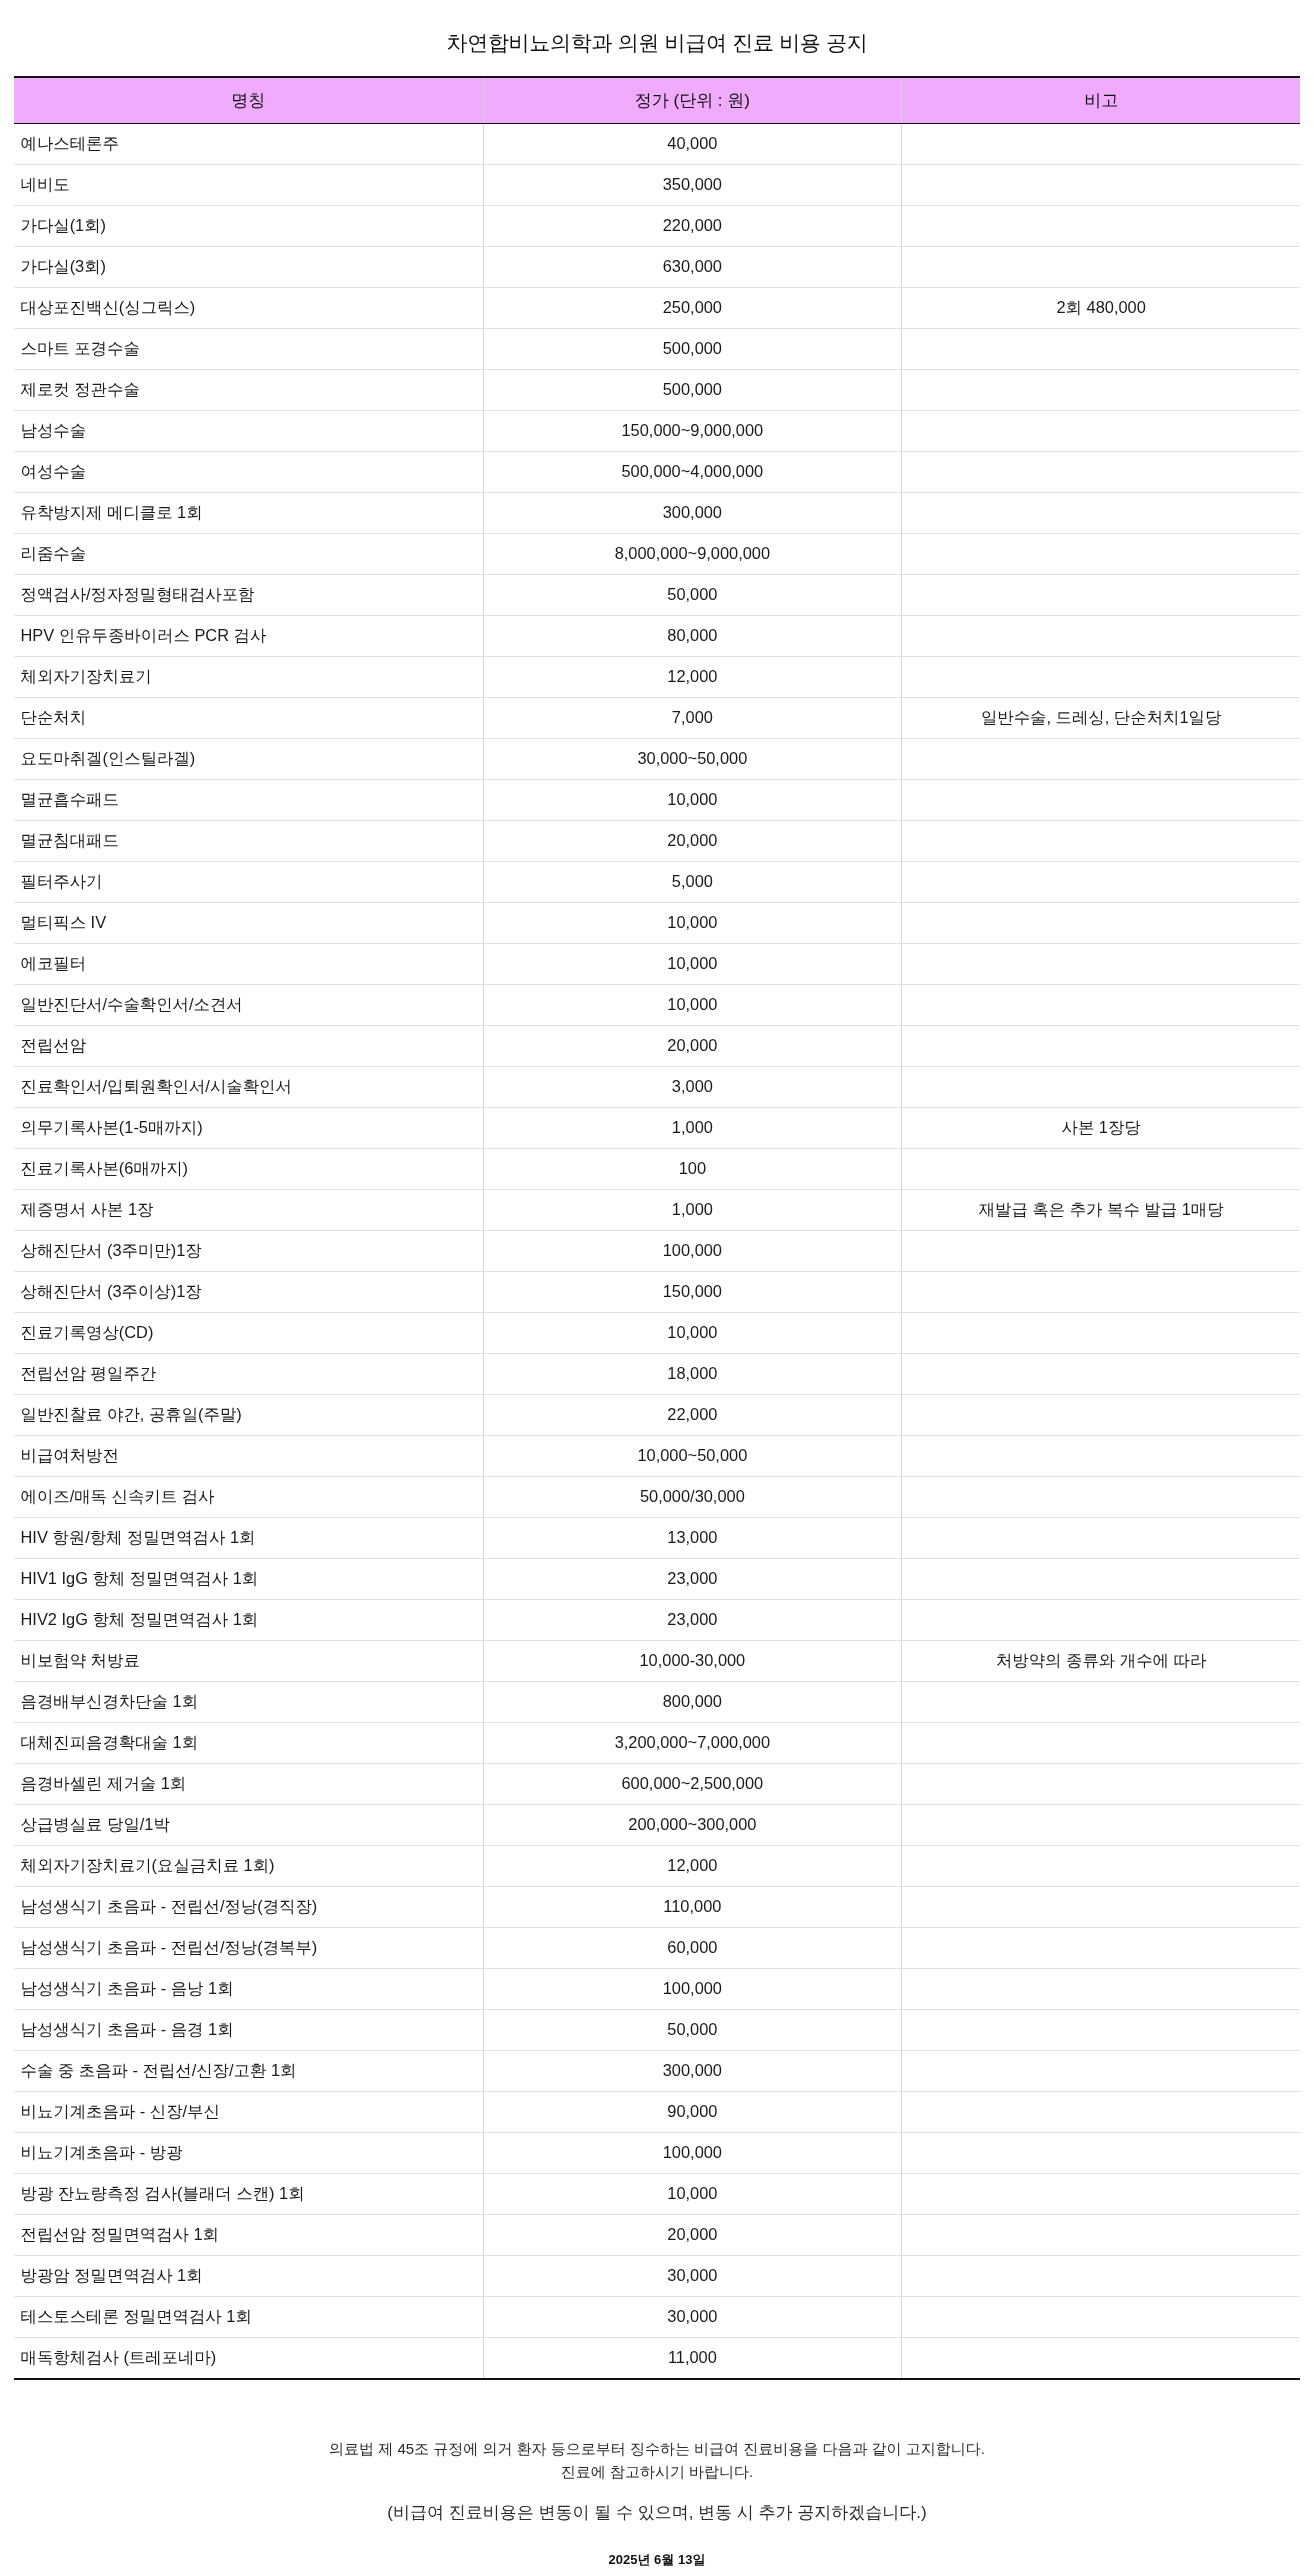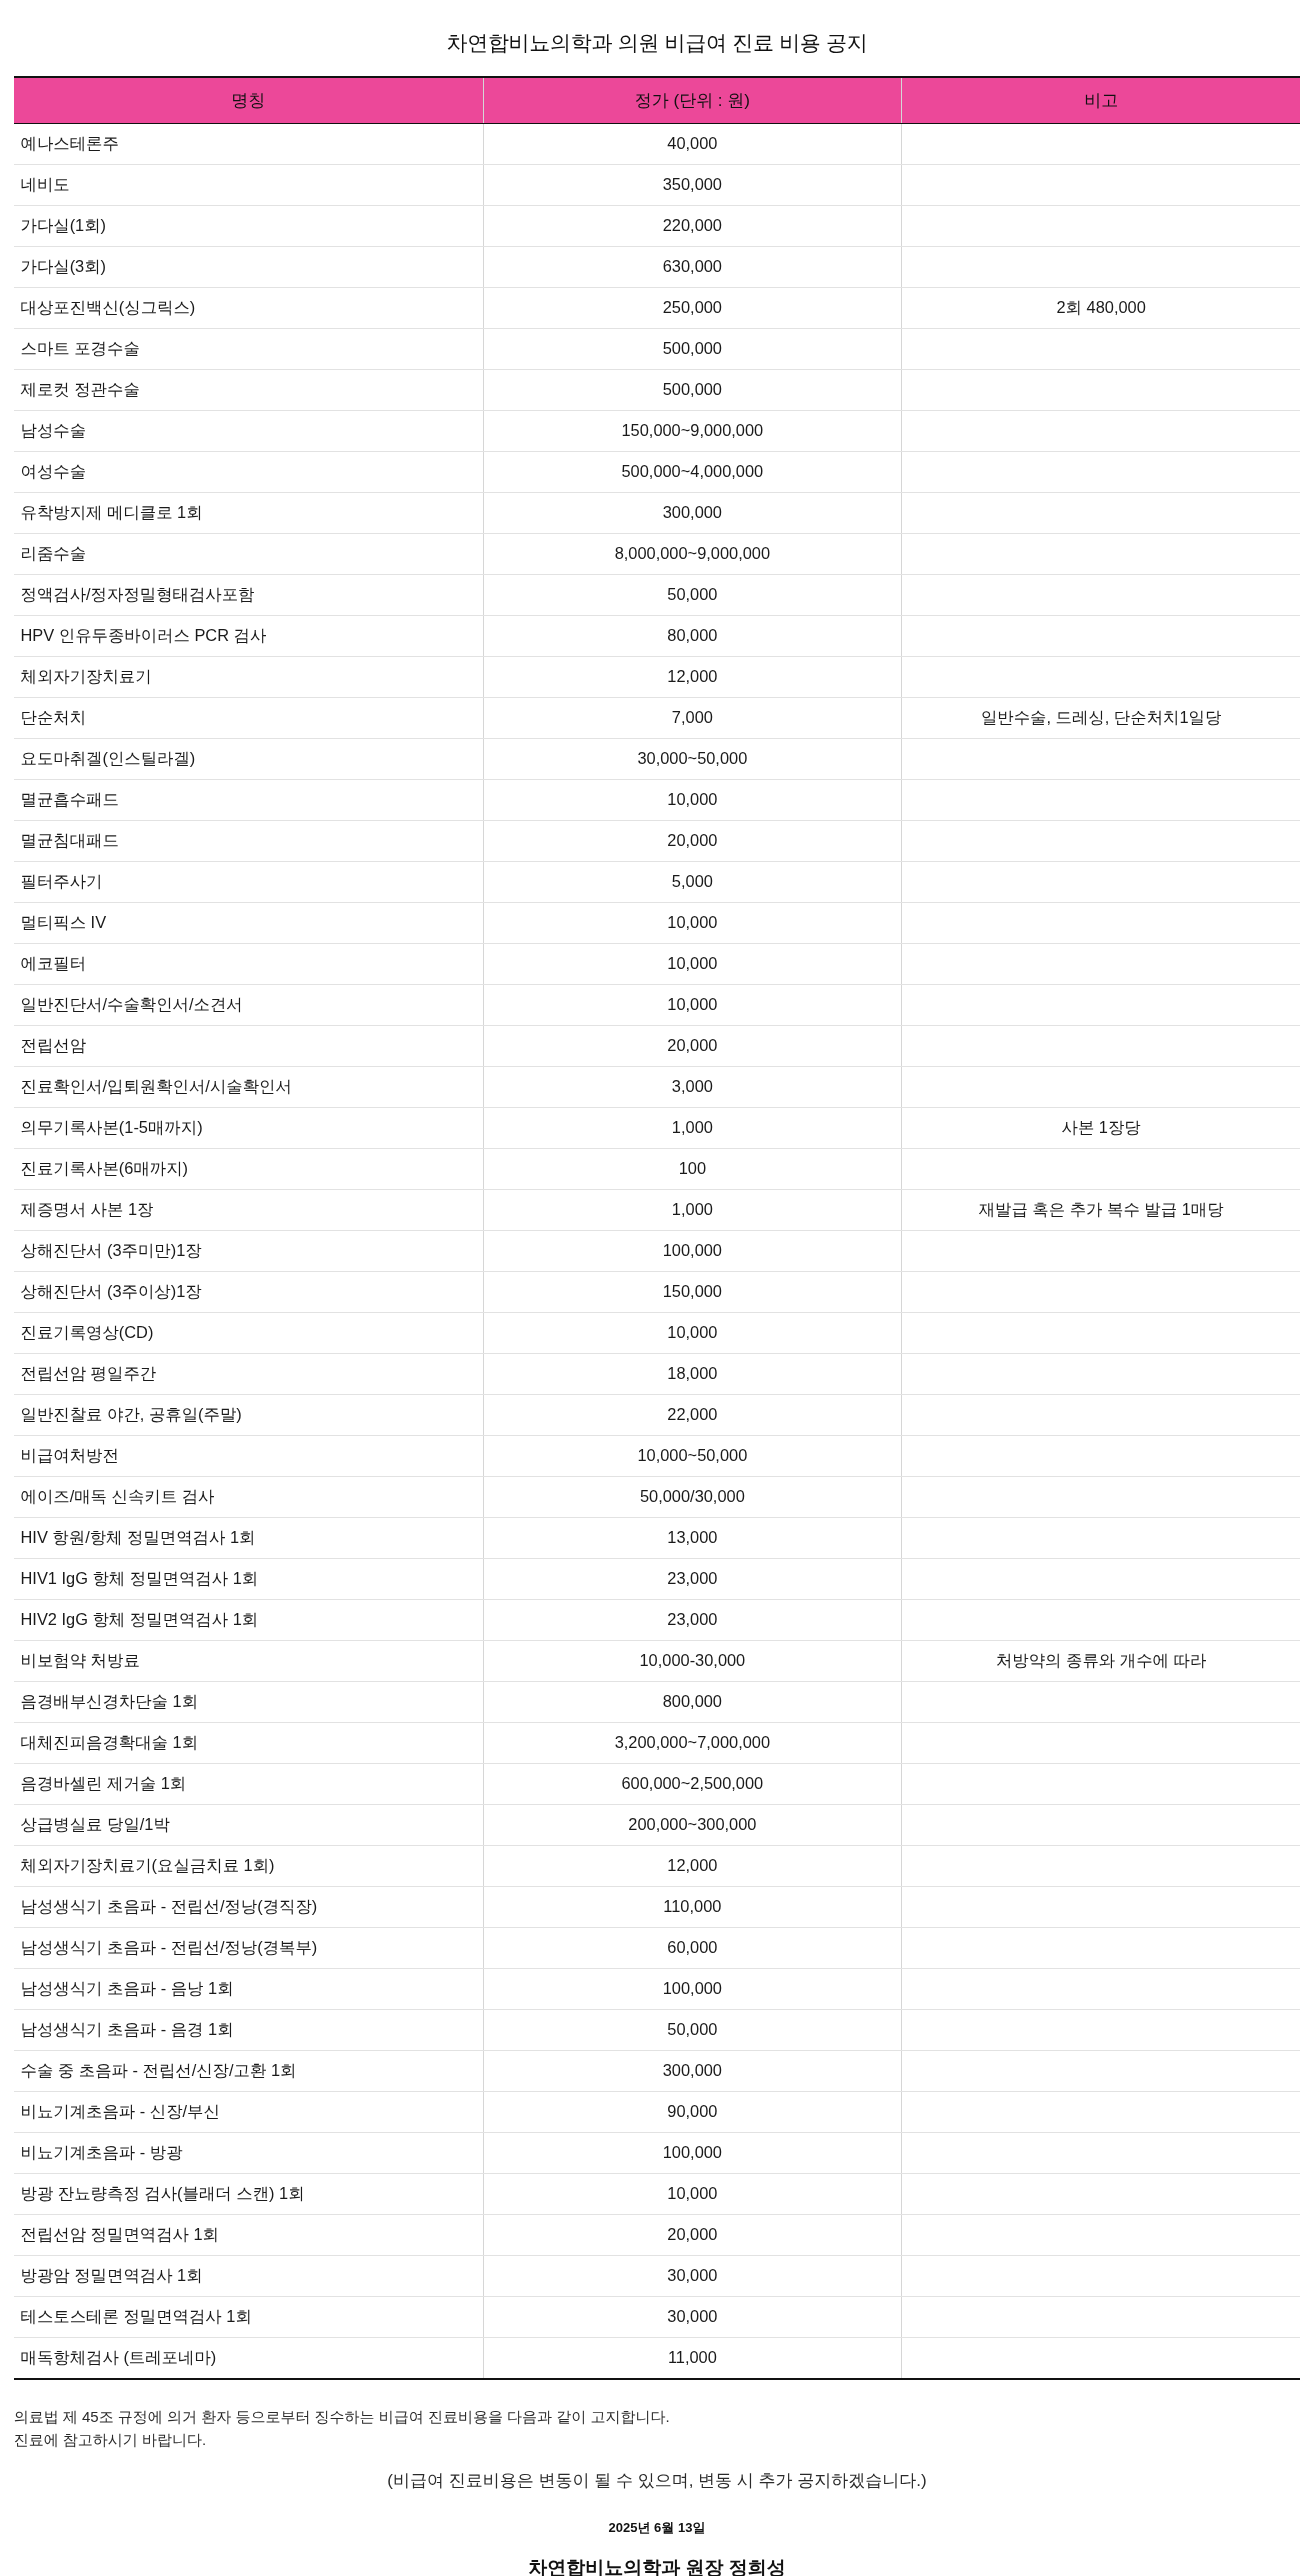--- a/index.html
+++ b/index.html
@@ -37,45 +37,47 @@
   table.price-table col.c-price { width: 32.5%; }
   table.price-table col.c-note { width: 31%; }
 
   table.price-table th {
     font-size: 17px;
     font-weight: normal;
     text-align: center;
     padding: 11px 5.5px;
     border-bottom: 1.4px solid #111;
     border-right: 0.7px solid #d6d6d6;
-    background: #ec4899;
+    background: #f0abfc;
     color: #111;
   }
   table.price-table th:last-child { border-right: none; }
 
   table.price-table td {
     font-size: 16.4px;
     padding: 9px 6.8px;
     border-bottom: 0.7px solid #e2e2e2;
     border-right: 0.7px solid #d6d6d6;
     color: #1a1a1a;
     white-space: nowrap;
     overflow: hidden;
     text-overflow: ellipsis;
   }
   table.price-table td:last-child { border-right: none; }
   td.cell-name { text-align: left; padding-left: 26px; }
   td.cell-price { text-align: center; }
   td.cell-note { text-align: center; }
 
   .footer-note {
+    text-align: center;
     padding-top: 25px;
     font-size: 15px;
     line-height: 1.55;
     color: #2a2a2a;
+    margin-top: 32px;
   }
   .footer-note .line2 { }
   .footer-paren {
     text-align: center;
     padding-top: 18px;
     font-size: 17px;
     color: #2a2a2a;
   }
   .footer-date {
     text-align: center;

